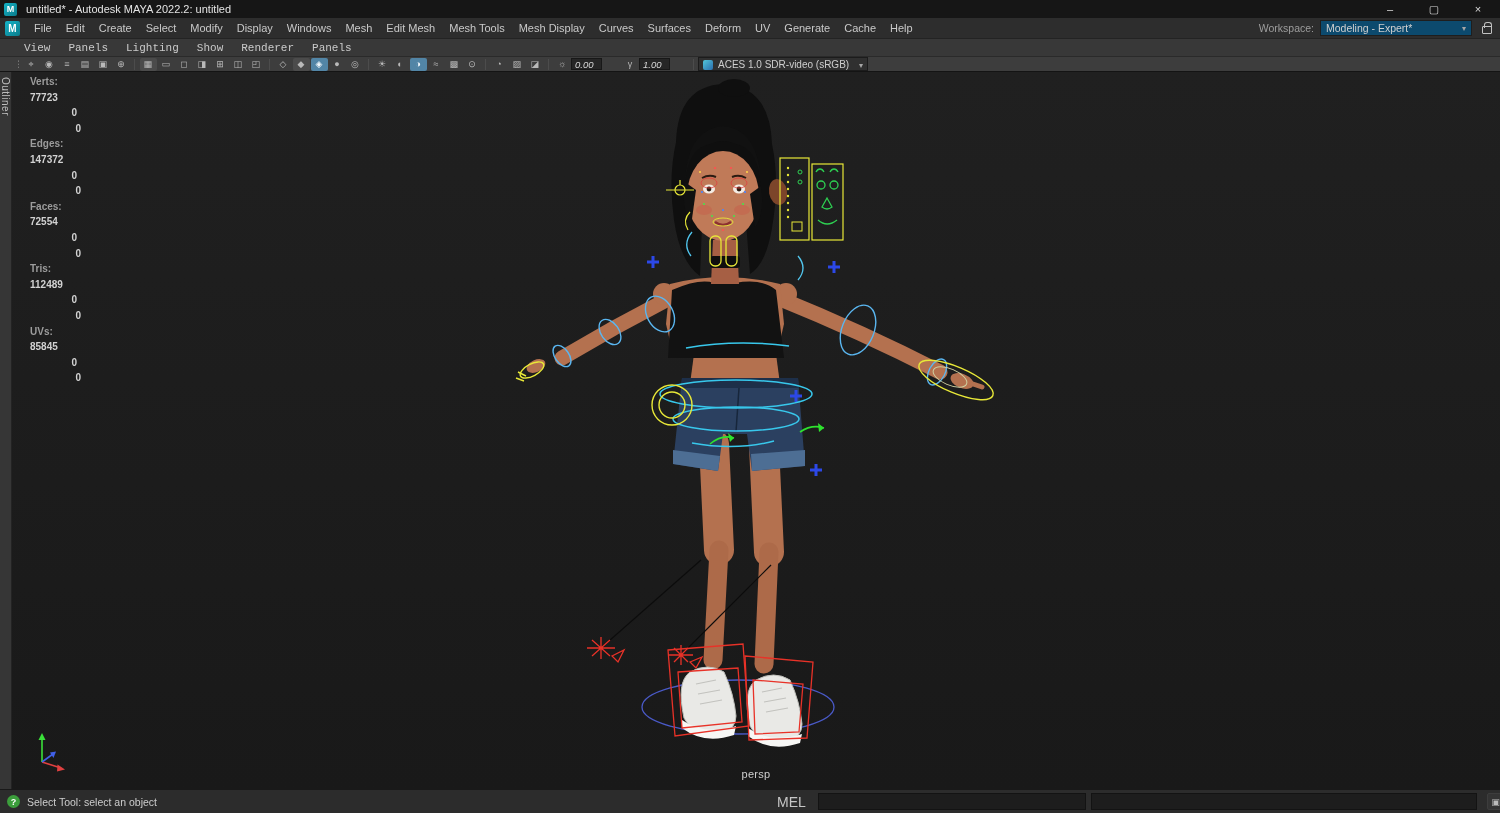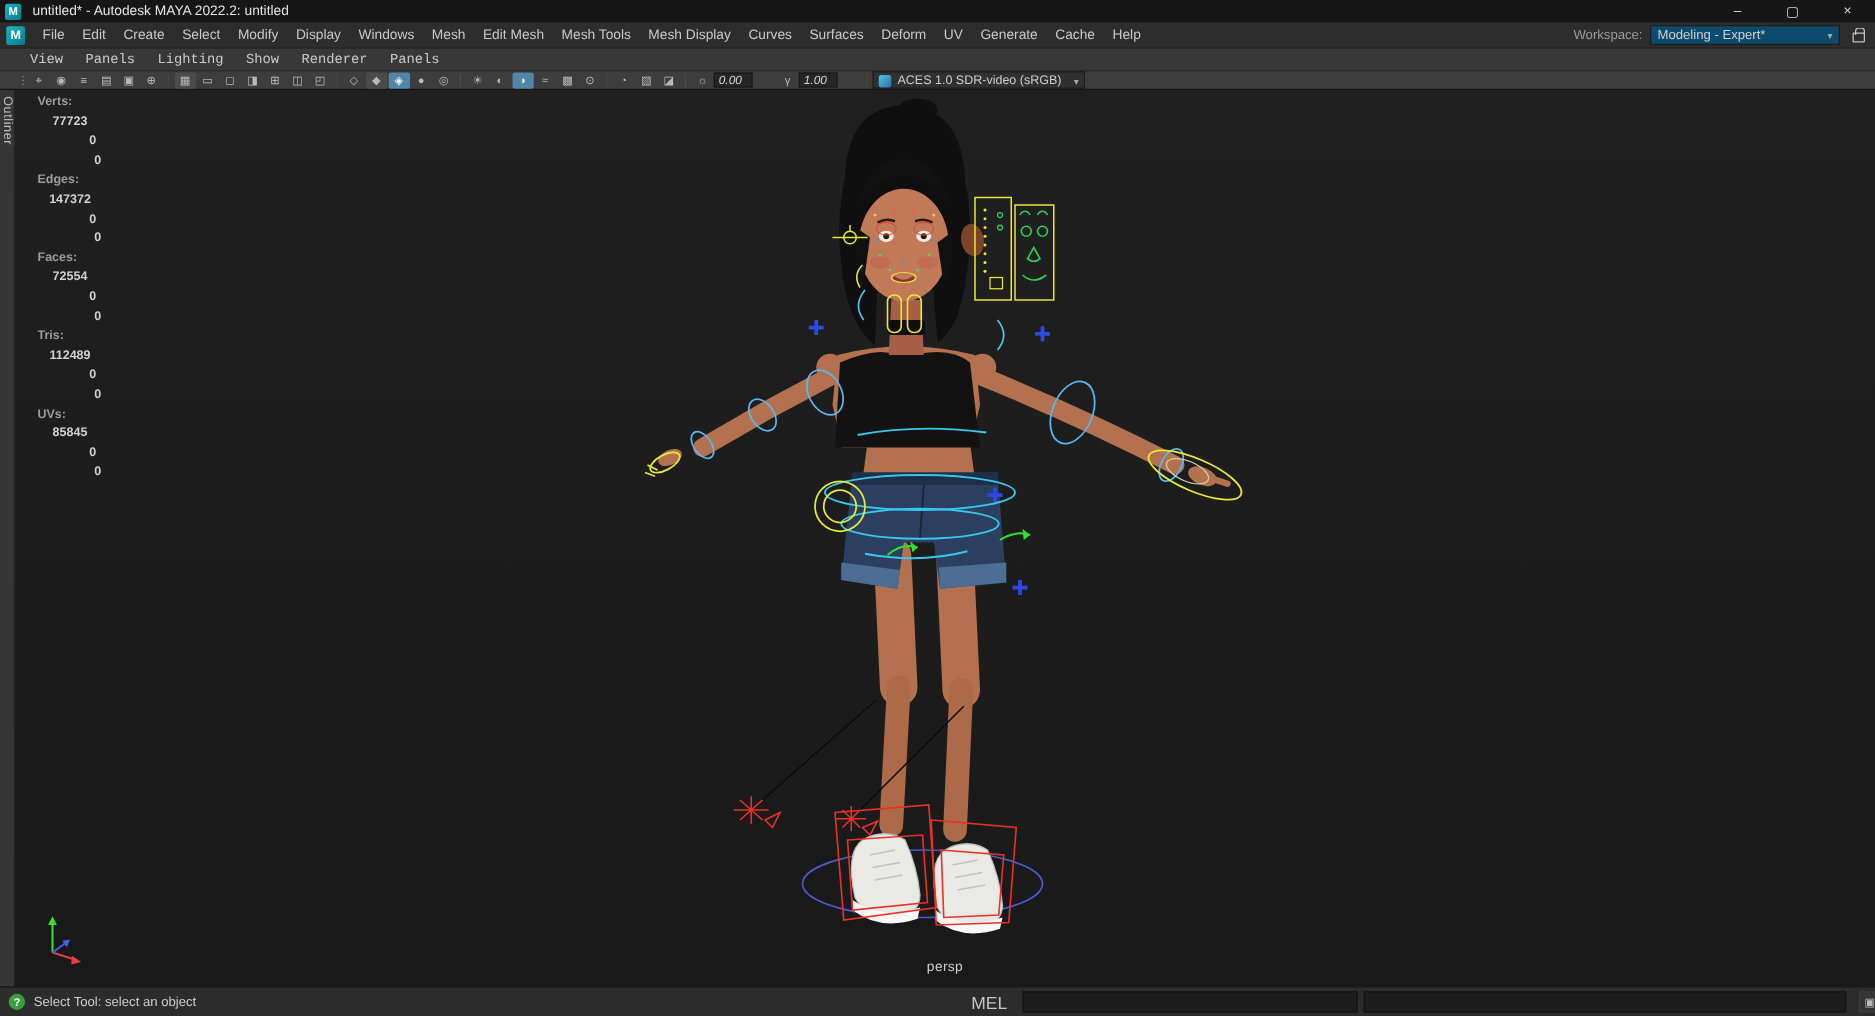--- a/index.html
+++ b/index.html
@@ -41,21 +41,21 @@
 
   
   .workarea { position:absolute; top:72px; left:0; right:0; bottom:24px; }
   .sidestrip { position:absolute; left:0; top:0; bottom:0; width:12px; background:#363636; border-right:1px solid #232323; display:flex; justify-content:center; padding-top:5px; }
   .vtext { writing-mode:vertical-rl; font-size:10px; color:#bdbdbd; letter-spacing:0.5px; }
   .viewport { position:absolute; left:12px; top:0; right:0; bottom:0; background:linear-gradient(#202020,#191919); overflow:hidden; }
 
   .hud { position:absolute; left:18px; top:2px; font-size:10px; font-weight:bold; line-height:15.6px; }
   .hud-row { display:flex;flex-direction:column; }
   .hud-label { width:58px; color:#9c9c9c; text-align:left; }
-  .hud-val  { width:52px; text-align:center; color:#d2d2d2; }
+  .hud-val  { width:52px; text-align:left; color:#d2d2d2; }
   .hud-c1   { width:47px; text-align:right; color:#d2d2d2; }
   .hud-c2   { width:51px; text-align:right; color:#d2d2d2; }
 
   .camlabel { position:absolute; bottom:9px; left:50%; transform:translateX(-50%); font-size:11px; font-weight:normal; color:#cfcfcf; letter-spacing:0.3px; }
 
   .scene-svg { position:absolute; left:0; top:0; }
 
   
   .statusbar { position:absolute; left:0; bottom:0; width:100%; height:24px; background:#2c2c2c; border-top:1px solid #191919; display:flex; align-items:center; font-size:10.5px; color:#cdcdcd; }
   .help-badge { width:13px; height:13px; border-radius:50%; background:#3c9e3c; color:#fff; font-size:9px; font-weight:bold; display:flex; align-items:center; justify-content:center; margin:0 7px 0 7px; flex:none; }

